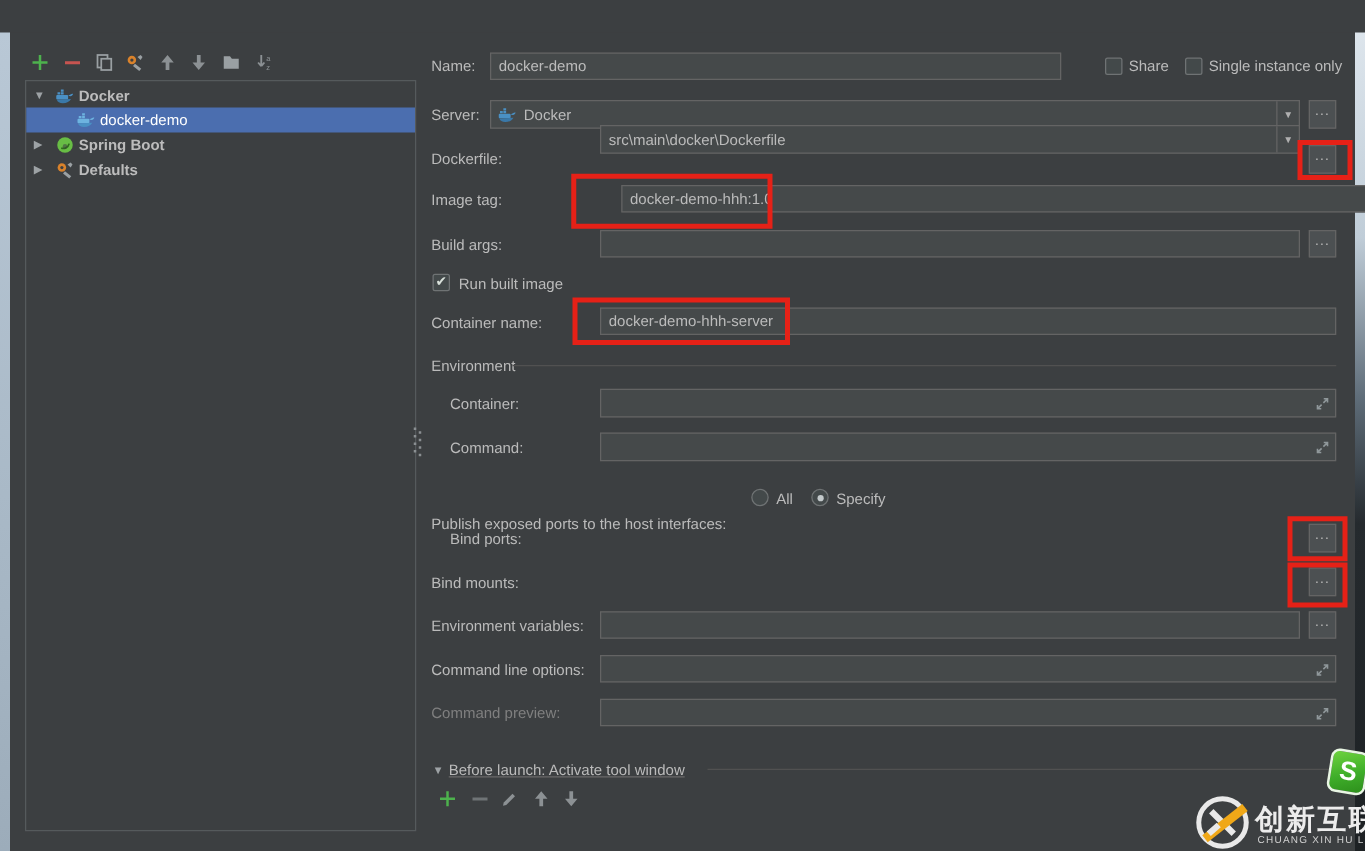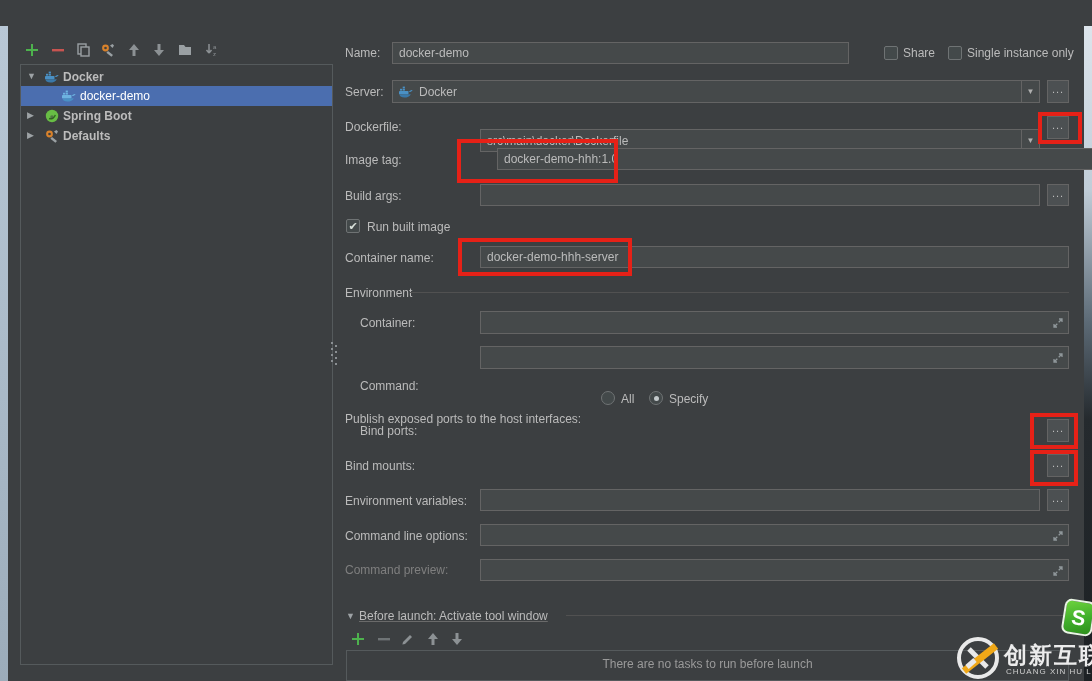--- a/index.html
+++ b/index.html
@@ -216,21 +216,21 @@
         <rect x="4.7" y="2.6" width="2.2" height="1.8" fill="#4a90c4"></rect>
         <path d="M10.5 7.5c1.8-.6 2.6-1.9 4-1.4-.4 1-1.1 1.6-2.2 1.9z" fill="#4a90c4"></path>
         <path d="M1.5 10.8c.4 1.8 2.2 2.8 4.8 2.8 3 0 5.5-1.3 6.5-3.4z" fill="#3a78a8"></path>
       </svg>
     <span class="combo-text with-icon">Docker</span>
     <span class="combo-arrow-box">▼</span>
   </div>
   <div class="browse-btn" style="left:1047px;top:80px;height:23px;line-height:17px;">...</div>
 
   <div class="label" style="left:345px;top:120px;">Dockerfile:</div>
-  <div class="combo" style="left:480px;top:129px;width:560px;height:23px;">
+  <div class="combo" style="left:480px;top:100px;width:560px;height:23px;">
     <span class="combo-text">src\main\docker\Dockerfile</span>
     <span class="combo-arrow-box">▼</span>
   </div>
   <div class="browse-btn" style="left:1047px;top:116px;height:23px;line-height:17px;">...</div>
 
   <div class="label" style="left:345px;top:153px;">Image tag:</div>
   <input class="field" style="left: 480px; top: 148px; width: 657px; height: 22px; margin-left: 17px;" value="docker-demo-hhh:1.0">
 
   <div class="label" style="left:345px;top:189px;">Build args:</div>
   <input class="field" style="left: 480px; top: 184px; width: 560px; height: 22px;" value="">
@@ -245,21 +245,21 @@
   <div class="label" style="left:345px;top:286px;">Environment</div>
   <div class="sep-line" style="left:410px;top:292px;width:659px;"></div>
 
   <div class="label" style="left:360px;top:316px;">Container:</div>
   <div class="field" style="left:480px;top:311px;width:589px;height:23px;">
     <svg class="expand-ic" width="12" height="12" viewBox="0 0 12 12">
         <path d="M7 2h3v3M5 10H2V7M10 2L6.7 5.3M2 10l3.3-3.3" stroke="#8f979a" stroke-width="1.3" fill="none"></path>
       </svg>
   </div>
 
-  <div class="label" style="left:360px;top:351px;margin-top:28px;">Command:</div>
+  <div class="label" style="left:360px;top:351px;">Command:</div>
   <div class="field" style="left:480px;top:346px;width:589px;height:23px;">
     <svg class="expand-ic" width="12" height="12" viewBox="0 0 12 12">
         <path d="M7 2h3v3M5 10H2V7M10 2L6.7 5.3M2 10l3.3-3.3" stroke="#8f979a" stroke-width="1.3" fill="none"></path>
       </svg>
   </div>
 
   <div class="label" style="left:345px;top:392px;margin-top:20px;">Publish exposed ports to the host interfaces:</div>
   <div class="radio" style="left:601px;top:391px;"></div>
   <div class="label" style="left:621px;top:392px;">All</div>
   <div class="radio on" style="left:649px;top:391px;"></div>
@@ -303,23 +303,20 @@
   <svg class="icon16" style="left:400px;top:631px;" viewBox="0 0 16 16">
       <path d="M3 11l7-7 2 2-7 7-2.6.6z" fill="#8c9194"></path>
     </svg>
   <svg class="icon16" style="left:425px;top:631px;" viewBox="0 0 16 16">
       <path d="M8 2l5 6H9.5v6h-3V8H3z" fill="#8c9194"></path>
     </svg>
   <svg class="icon16" style="left:449px;top:631px;" viewBox="0 0 16 16">
       <path d="M8 14l-5-6h3.5V2h3v6H13z" fill="#8c9194"></path>
     </svg>
 
-  <div class="task-panel">
-    <div class="task-empty">There are no tasks to run before launch</div>
-  </div>
 
   <div class="red-box" style="left:1038px;top:112px;width:44px;height:32px;"></div>
   <div class="red-box" style="left:457px;top:139px;width:161px;height:44px;"></div>
   <div class="red-box" style="left:458px;top:238px;width:174px;height:38px;"></div>
   <div class="red-box" style="left:1030px;top:413px;width:48px;height:36px;"></div>
   <div class="red-box" style="left:1030px;top:450px;width:48px;height:36px;"></div>
 
   <div class="wm-badge">S</div>
   <svg style="position:absolute;left:954px;top:634px;" width="48" height="48" viewBox="0 0 48 48">
     <circle cx="24" cy="24" r="19" stroke="#e9e9e9" stroke-width="4" fill="none"></circle>

